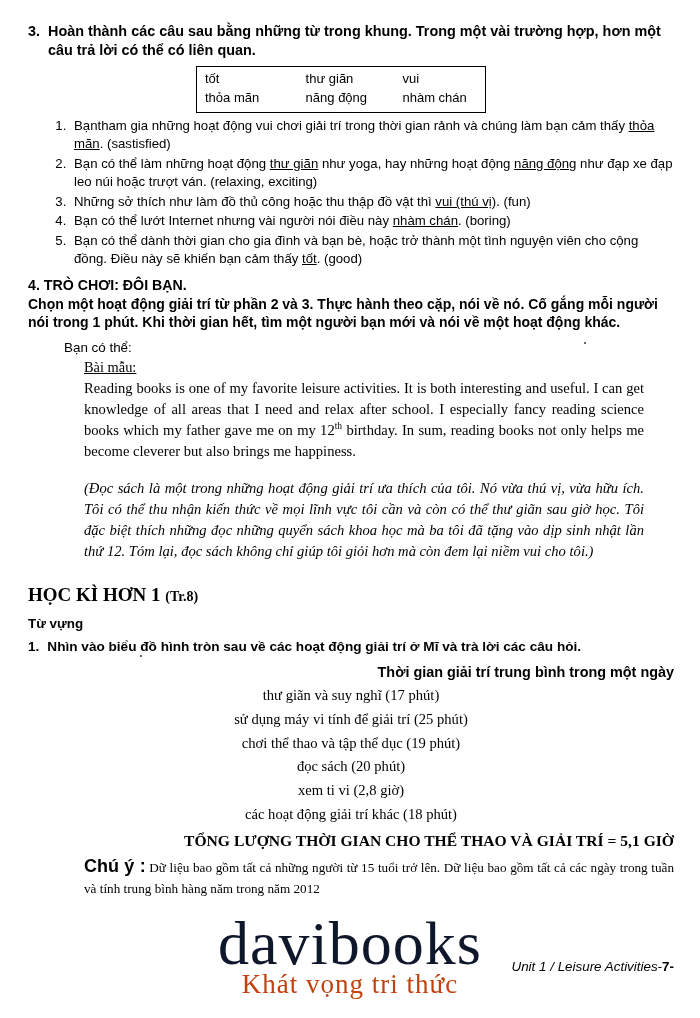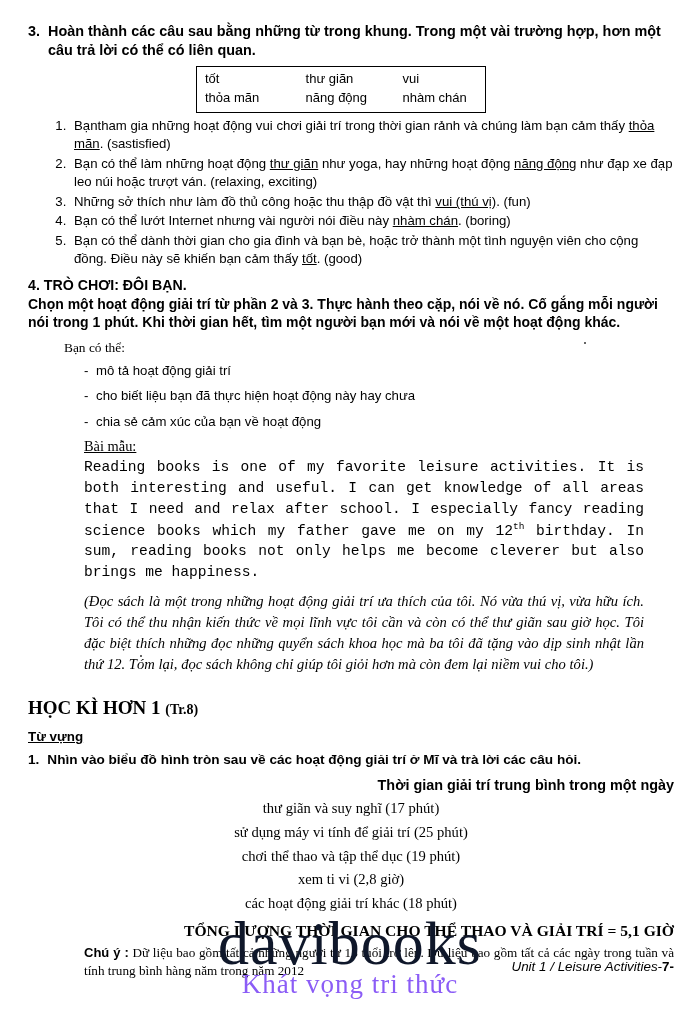--- a/index.html
+++ b/index.html
@@ -79,21 +79,21 @@
     margin-top: 8px;
   }
   .sec-body {
     font-family: "Liberation Sans", sans-serif;
     font-weight: bold;
     font-size: 14px;
     line-height: 1.35;
     margin-top: 2px;
   }
   .sub-lead {
-    font-family: Liberation Serif, serif;
+    font-family: Liberation Sans, sans-serif;
     font-size: 13.4px;
     margin: 8px 0 2px 36px;
   }
   ul.dashlist {
     list-style: none;
     margin: 0 0 0 56px;
     padding: 0;
     font-family: "Liberation Sans", sans-serif;
     font-size: 13.2px;
     line-height: 1.9;
@@ -102,23 +102,23 @@
     content: "- ";
     margin-right: 4px;
   }
   .sample-label {
     margin: 4px 0 2px 56px;
     font-family: "Liberation Serif", serif;
     font-size: 14.4px;
     text-decoration: underline;
   }
   .sample-en {
-    margin: 0 0 8px 56px;
+    margin: 0 0 16px 56px;
     width: 560px;
-    font-family: Liberation Mono, monospace;
+    font-family: Liberation Serif, serif;
     font-size: 14.6px;
     line-height: 1.44;
     text-align: justify;
   }
   .sample-vi {
     margin: 2px 0 0 56px;
     width: 560px;
     font-family: "Liberation Serif", serif;
     font-style: italic;
     font-size: 14.6px;
@@ -136,21 +136,20 @@
   }
   .hk-title .small {
     font-size: 14px;
     font-weight: bold;
   }
   .vocab {
     margin-top: 10px;
     font-family: "Liberation Sans", sans-serif;
     font-weight: bold;
     font-size: 13.4px;
-    text-decoration: underline;
   }
   .q1 {
     margin-top: 8px;
     font-family: "Liberation Sans", sans-serif;
     font-weight: bold;
     font-size: 13.6px;
     display: flex;
     gap: 8px;
   }
   .q1 .num { flex: 0 0 auto; }
@@ -177,21 +176,21 @@
     margin-top: 6px;
   }
   .note {
     margin-top: 4px;
     font-family: "Liberation Serif", serif;
     font-size: 13.2px;
     line-height: 1.42;
     text-align: justify;
     padding-left: 56px;
   }
-  .note b { font-family: "Liberation Sans", sans-serif; font-size: 13px; }
+  .note b { font-family: "Liberation Sans", sans-serif; font-size: 18px; }
 
   
   .watermark {
     position: absolute;
     left: 0;
     right: 0;
     bottom: 18px;
     text-align: center;
     pointer-events: none;
     user-select: none;
@@ -199,21 +198,21 @@
   .wm-main {
     font-family: "Liberation Serif", serif;
     font-size: 62px;
     letter-spacing: 1px;
     color: #0f172a;
     line-height: 0.95;
   }
   .wm-sub {
     font-family: "Liberation Serif", serif;
     font-size: 27px;
-    color: #8b5cf6;
+    color: #c2410c;
     letter-spacing: 1px;
     margin-top: -4px;
   }
   .footer {
     position: absolute;
     right: 26px;
     bottom: 44px;
     font-family: Liberation Sans, sans-serif;
     font-style: italic;
     font-size: 13.4px;
@@ -255,43 +254,39 @@
       <li>Bạn có thể làm những hoạt động <span class="u">thư giãn</span> như yoga, hay những hoạt động <span class="u">năng động</span> như đạp xe đạp leo núi hoặc trượt ván. (relaxing, exciting)</li>
       <li>Những sở thích như làm đồ thủ công hoặc thu thập đồ vật thì <span class="u">vui (thú vị)</span>. (fun)</li>
       <li>Bạn có thể lướt Internet nhưng vài người nói điều này <span class="u">nhàm chán</span>. (boring)</li>
       <li>Bạn có thể dành thời gian cho gia đình và bạn bè, hoặc trở thành một tình nguyện viên cho cộng đồng. Điều này sẽ khiến bạn cảm thấy <span class="u">tốt</span>. (good)</li>
     </ol>
 
     <div class="sec-title">4.  TRÒ CHƠI: ĐÔI BẠN.</div>
     <div class="sec-body">Chọn một hoạt động giải trí từ phần 2 và 3. Thực hành theo cặp, nói về nó. Cố gắng mỗi người nói trong 1 phút. Khi thời gian hết, tìm một người bạn mới và nói về một hoạt động khác.</div>
 
     <div class="sub-lead">Bạn có thể:</div>
-    <ul class="dashlist">
-      <li>mô tả hoạt động giải trí</li>
-      <li>cho biết liệu bạn đã thực hiện hoạt động này hay chưa</li>
-      <li>chia sẻ cảm xúc của bạn về hoạt động</li>
-    </ul>
 
     <div class="sample-label">Bài mẫu:</div>
     <p class="sample-en"><span>Reading books is one of my favorite leisure activities. It is both interesting and useful. I can get knowledge of all areas that I need and relax after school. I especially fancy reading science books which my father gave me on my 12</span><sup>th</sup><span> birthday. In sum, reading books not only helps me become cleverer but also brings me happiness.</span></p>
     <p class="sample-vi">(Đọc sách là một trong những hoạt động giải trí ưa thích của tôi. Nó vừa thú vị, vừa hữu ích. Tôi có thể thu nhận kiến thức về mọi lĩnh vực tôi cần và còn có thể thư giãn sau giờ học. Tôi đặc biệt thích những đọc những quyển sách khoa học mà ba tôi đã tặng vào dịp sinh nhật lần thứ 12. Tóm lại, đọc sách không chỉ giúp tôi giỏi hơn mà còn đem lại niềm vui cho tôi.)</p>
 
     <div class="hk-title"><span>HỌC KÌ HƠN 1</span> <span class="small">(Tr.8)</span></div>
     <div class="vocab">Từ vựng</div>
 
     <div class="q1">
       <span class="num">1.</span>
       <span>Nhìn vào biểu đồ hình tròn sau về các hoạt động giải trí ở Mĩ và trà lời các câu hỏi.</span>
     </div>
 
     <div class="chart-title">Thời gian giải trí trung bình trong một ngày</div>
     <div class="chart-lines">
       <div>thư giãn và suy nghĩ (17 phút)</div>
       <div>sử dụng máy vi tính để giải trí (25 phút)</div>
       <div>chơi thể thao và tập thể dục (19 phút)</div>
+      <div>đọc sách (20 phút)</div>
       <div>xem ti vi (2,8 giờ)</div>
       <div>các hoạt động giải trí khác (18 phút)</div>
     </div>
     <div class="chart-total">TỔNG LƯỢNG THỜI GIAN CHO THỂ THAO VÀ GIẢI TRÍ = 5,1 GIỜ</div>
     <div class="note"><b>Chú ý :</b> <span>Dữ liệu bao gồm tất cả những người từ 15 tuổi trở lên. Dữ liệu bao gồm tất cả các ngày trong tuần và tính trung bình hàng năm trong năm 2012</span></div>
 
   </div>
 
   <div class="stray-dot" style="left:584px; top:342px;"></div>
   <div class="stray-dot" style="left:140px; top:655px;"></div>

